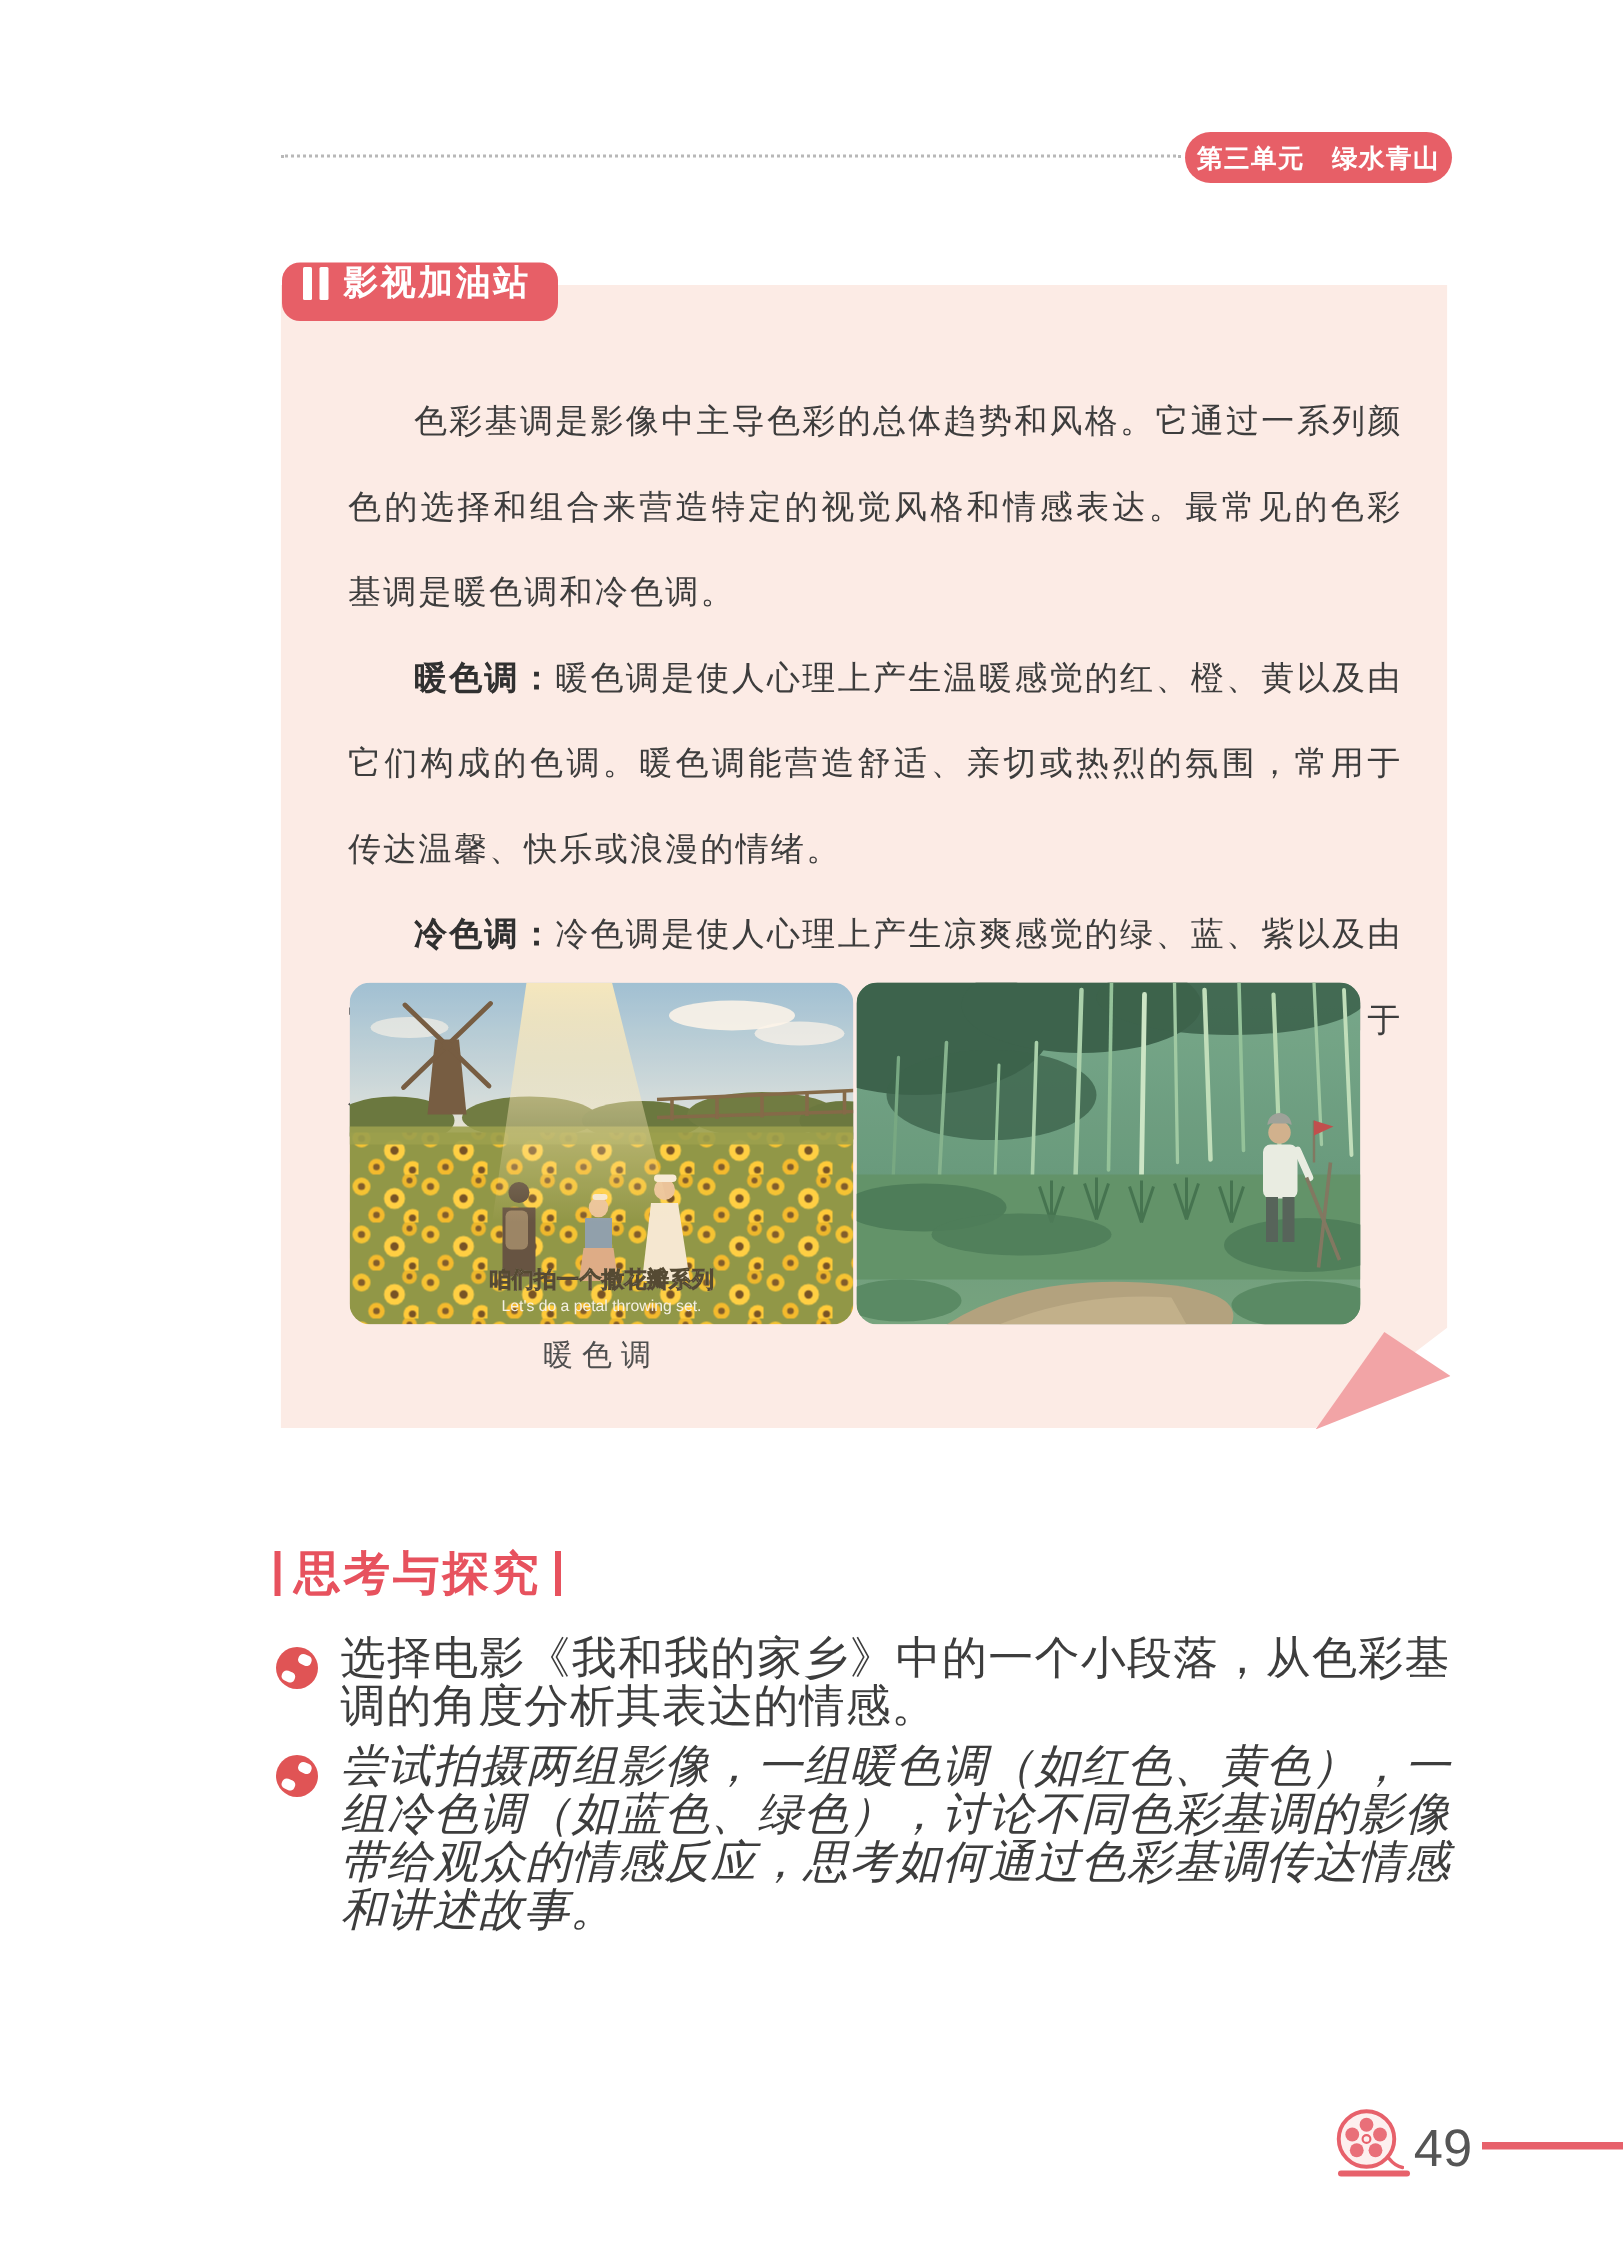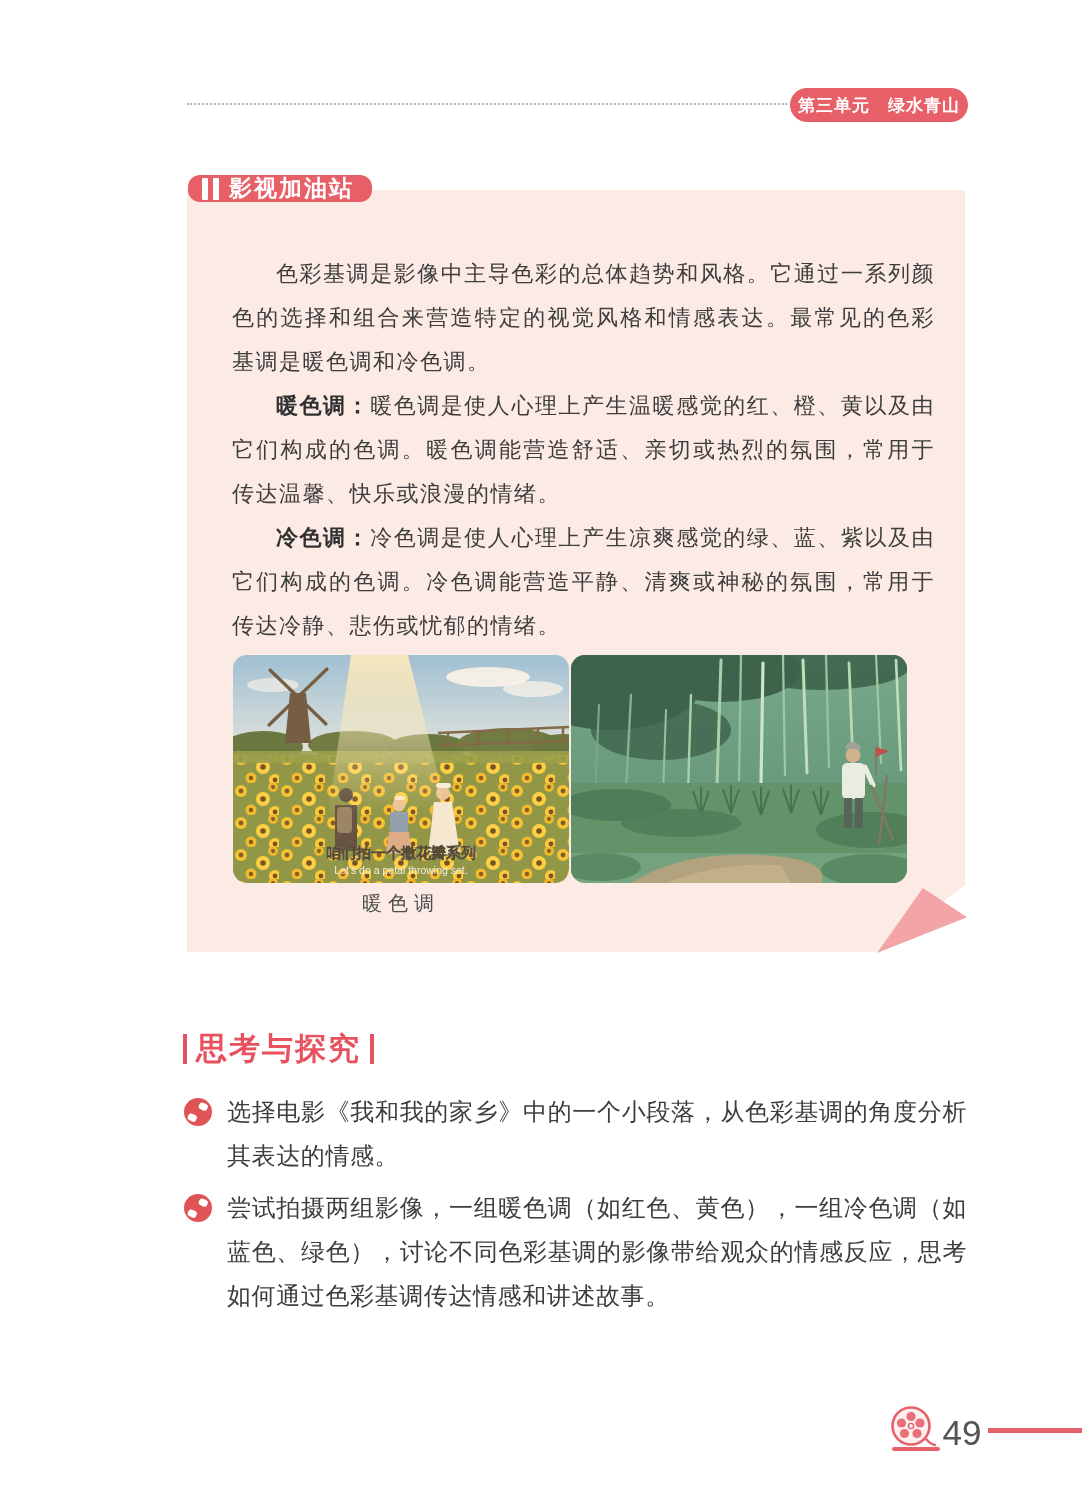--- a/index.html
+++ b/index.html
@@ -17,51 +17,51 @@
   
   .panel{
     position:absolute;left:187px;top:190px;width:778px;height:762px;background:#fcebe5;
     clip-path:polygon(0 0,100% 0,100% calc(100% - 67px),calc(100% - 88px) 100%,0 100%);
   }
   .fold-corner{
     position:absolute;left:877px;top:888px;width:90px;height:65px;background:#f2a4a6;
     clip-path:polygon(51% 0,0 100%,100% 45%);
   }
   .section-badge{
-    position:absolute;left:188px;top:175px;height:27px;padding:0 18px 0 14px;
+    position:absolute;left:188px;top:175px;height:27px;padding:0 18px 12px 14px;
     background:#e75f67;border-radius:12px;display:flex;align-items:center;gap:10px;
   }
   .pause-icon{display:flex;gap:5px;}
   .pause-icon i{display:block;width:6px;height:22px;background:#ffffff;border-radius:1px;}
   .section-badge .t{color:#ffffff;font-size:23px;font-weight:bold;letter-spacing:2px;}
   .panel-text{
     position:absolute;left:45px;top:62px;width:703px;
-    font-size:22px;line-height:44px;letter-spacing:1.5px;text-align:justify;color:#3d3d3d;
+    font-size:22px;line-height:57px;letter-spacing:1.5px;text-align:justify;color:#3d3d3d;
   }
   .panel-text p{margin:0;text-indent:2em;}
   .panel-text b{color:#303030;}
   
   .figures{position:absolute;left:46px;top:465px;display:flex;gap:2px;}
   .fig{width:336px;height:228px;border-radius:14px;overflow:hidden;}
   .fig svg{display:block;}
   .captions{position:absolute;left:46px;top:700px;width:688px;display:flex;}
   .captions div{width:336px;text-align:center;font-size:20px;letter-spacing:6px;color:#4f4f4f;
     font-family:"Liberation Serif","DejaVu Serif",serif;}
   .captions div+div{margin-left:16px;}
   
   .explore{position:absolute;left:183px;top:1028px;width:800px;}
   .explore-title{display:flex;align-items:center;}
   .explore-title .bar{width:4px;height:30px;background:#e7525e;}
   .explore-title .txt{margin:0 9px;font-size:31px;font-weight:bold;color:#e7525e;letter-spacing:2px;}
   .explore-items{margin-top:20px;}
   .explore-item{display:flex;align-items:flex-start;}
-  .explore-item+.explore-item{margin-top:8px;}
+  .explore-item+.explore-item{margin-top:8px;font-style:italic;}
   .bullet-reel{flex:0 0 30px;margin-top:7px;}
   .explore-item .itxt{
-    margin-left:14px;width:740px;font-size:24px;line-height:44px;letter-spacing:0.6px;
+    margin-left:14px;width:740px;font-size:30px;line-height:32px;letter-spacing:0.6px;
     text-align:justify;color:#3d3d3d;
   }
   
   .footer-reel{position:absolute;left:888px;top:1404px;}
   .reel-underline{position:absolute;left:892px;top:1447px;width:48px;height:4px;background:#e7616b;border-radius:2px;}
   .page-number{position:absolute;left:940px;top:1413px;width:44px;text-align:center;font-size:35px;color:#555555;}
   .footer-line{position:absolute;left:988px;top:1428px;width:94px;height:5px;background:#e7616b;}
 </style>
 </head>
 <body>

